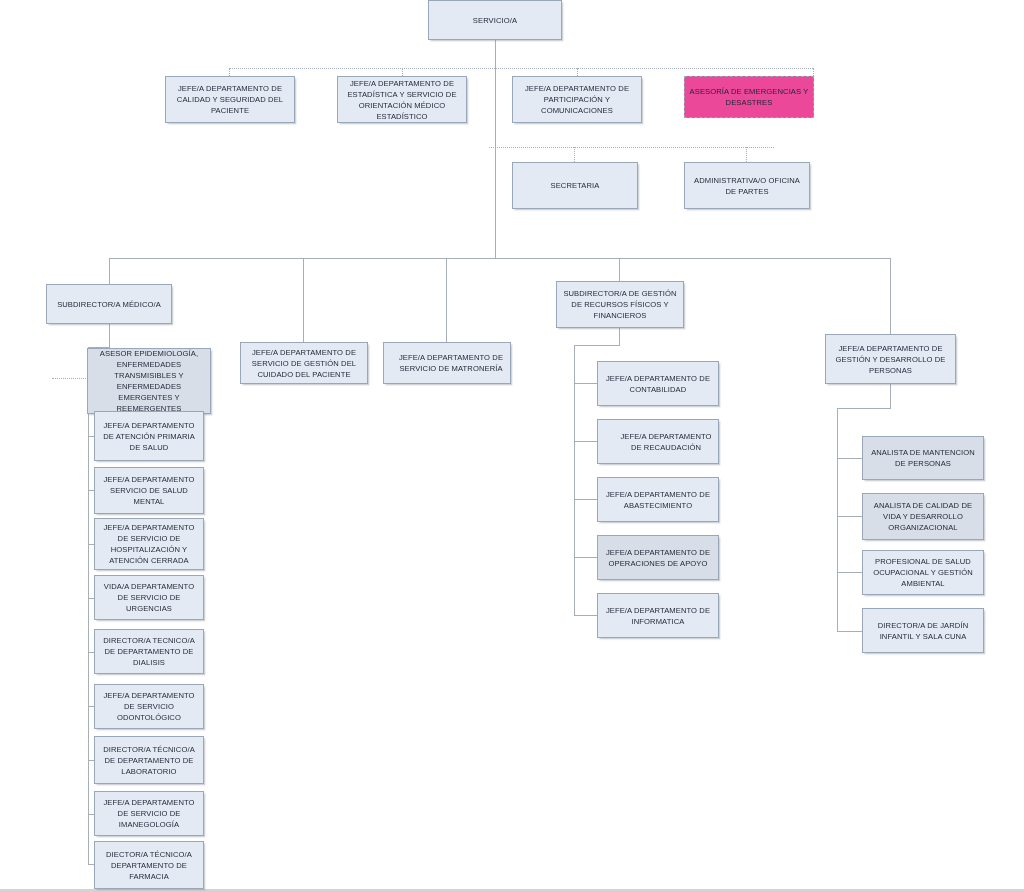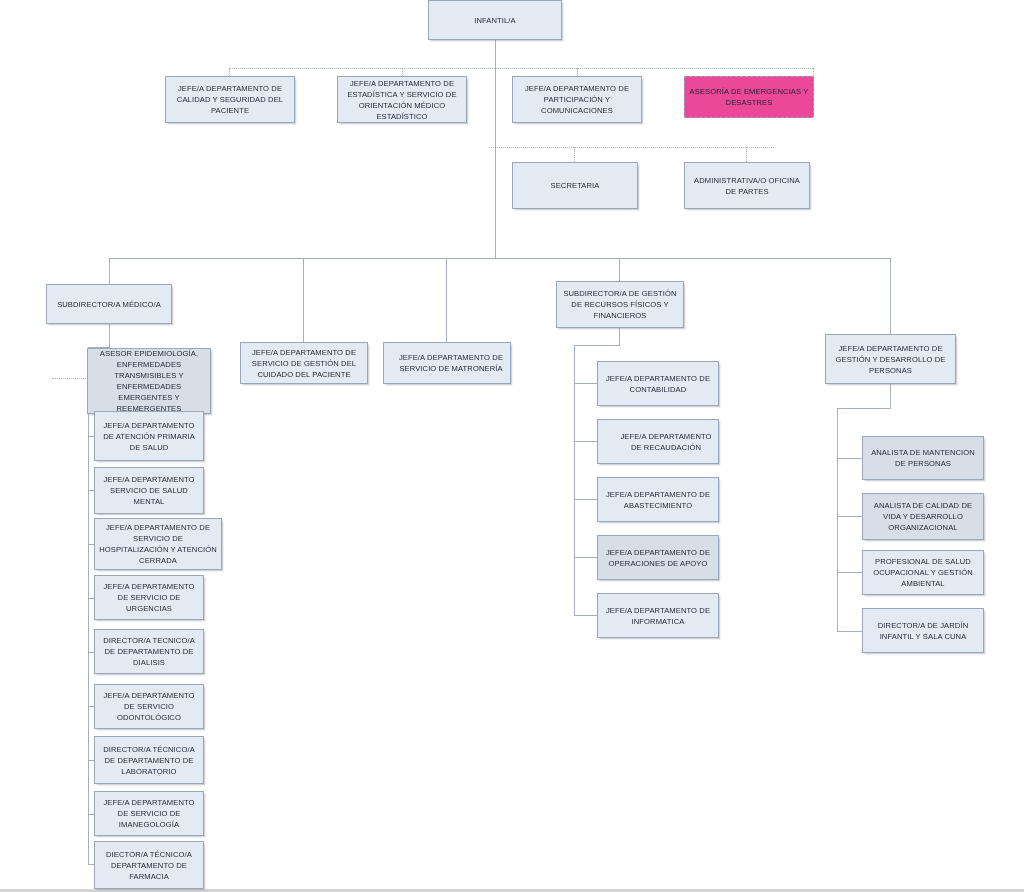--- a/index.html
+++ b/index.html
@@ -129,21 +129,21 @@
 
   <div class="ln v" style="left:890px; top:384px; height:24px;"></div>
   <div class="ln h" style="left:837px; top:408px; width:54px;"></div>
   <div class="ln v" style="left:837px; top:408px; height:223px;"></div>
   <div class="ln h" style="left:837px; top:458px; width:25px;"></div>
   <div class="ln h" style="left:837px; top:516px; width:25px;"></div>
   <div class="ln h" style="left:837px; top:572px; width:25px;"></div>
   <div class="ln h" style="left:837px; top:631px; width:25px;"></div>
 
   <div class="node" style="left:428px; top:0px; width:134px; height:40px;">
-    <span class="lbl">INFANTIL/A</span>
+    <span class="lbl">SERVICIO/A</span>
   </div>
 
   <div class="node" style="left:165px; top:76px; width:130px; height:47px;">
     <span class="lbl">JEFE/A DEPARTAMENTO DE CALIDAD Y SEGURIDAD DEL PACIENTE</span>
   </div>
   <div class="node" style="left:337px; top:76px; width:130px; height:47px;">
     <span class="lbl">JEFE/A DEPARTAMENTO DE ESTADÍSTICA Y SERVICIO DE ORIENTACIÓN MÉDICO ESTADÍSTICO</span>
   </div>
   <div class="node" style="left:512px; top:76px; width:130px; height:47px;">
     <span class="lbl">JEFE/A DEPARTAMENTO DE PARTICIPACIÓN Y COMUNICACIONES</span>
@@ -180,25 +180,25 @@
 
   <div class="node gray" style="left:87px; top:348px; width:124px; height:66px;">
     <span class="lbl">ASESOR EPIDEMIOLOGÍA, ENFERMEDADES TRANSMISIBLES Y ENFERMEDADES EMERGENTES Y REEMERGENTES</span>
   </div>
   <div class="node" style="left:94px; top:411px; width:110px; height:50px;">
     <span class="lbl">JEFE/A DEPARTAMENTO DE ATENCIÓN PRIMARIA DE SALUD</span>
   </div>
   <div class="node" style="left:94px; top:467px; width:110px; height:47px;">
     <span class="lbl">JEFE/A DEPARTAMENTO SERVICIO DE SALUD MENTAL</span>
   </div>
-  <div class="node" style="left:94px; top:518px; width:128px; height:52px;">
+  <div class="node" style="left:94px; top:518px; width:110px; height:52px;">
     <span class="lbl">JEFE/A DEPARTAMENTO DE SERVICIO DE HOSPITALIZACIÓN Y ATENCIÓN CERRADA</span>
   </div>
   <div class="node" style="left:94px; top:575px; width:110px; height:45px;">
-    <span class="lbl">JEFE/A DEPARTAMENTO DE SERVICIO DE URGENCIAS</span>
+    <span class="lbl">VIDA/A DEPARTAMENTO DE SERVICIO DE URGENCIAS</span>
   </div>
   <div class="node" style="left:94px; top:629px; width:110px; height:45px;">
     <span class="lbl">DIRECTOR/A TECNICO/A DE DEPARTAMENTO DE DIALISIS</span>
   </div>
   <div class="node" style="left:94px; top:684px; width:110px; height:45px;">
     <span class="lbl">JEFE/A DEPARTAMENTO DE SERVICIO ODONTOLÓGICO</span>
   </div>
   <div class="node" style="left:94px; top:736px; width:110px; height:48px;">
     <span class="lbl">DIRECTOR/A TÉCNICO/A DE DEPARTAMENTO DE LABORATORIO</span>
   </div>

